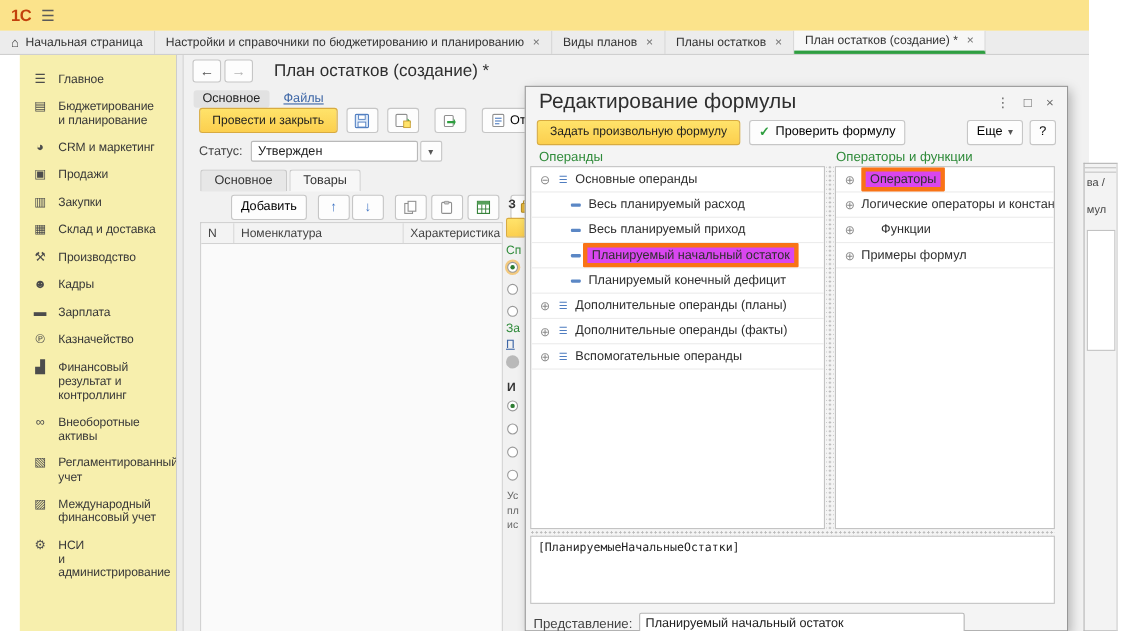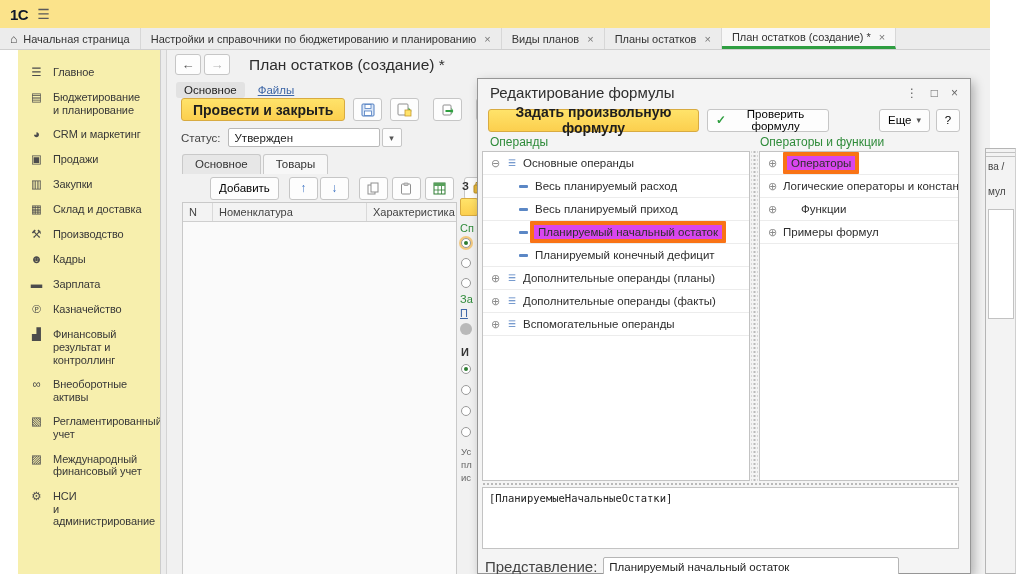--- a/index.html
+++ b/index.html
@@ -4,21 +4,21 @@
 <style>
   * { margin:0; padding:0; box-sizing:border-box; }
   html,body { width:1024px; height:574px; }
   body {
     position:relative; overflow:hidden; background:#fff;
     font-family:"Liberation Sans", sans-serif; font-size:12px; color:#333;
   }
   
   .titlebar { position:absolute; left:0; top:0; width:990px; height:28px;
     background:#fbe38b; display:flex; align-items:center; gap:9px; padding:0 10px; }
-  .logo { color:#0f172a; font-weight:bold; font-size:15px; letter-spacing:-0.5px; }
+  .logo { color:#c2410c; font-weight:bold; font-size:15px; letter-spacing:-0.5px; }
   .hamb { color:#5a5a5a; font-size:14px; cursor:pointer; }
   .titlebar-text { font-size:11.5px; color:#4a4a4a; }
 
   
   .tabbar { position:absolute; left:0; top:28px; width:990px; height:22px;
     background:#ececec; border-bottom:1px solid #cfcfcf; display:flex; }
   .tab { display:flex; align-items:center; gap:6px; padding:0 10px; font-size:11px;
     color:#333; border-right:1px solid #d7d7d7; white-space:nowrap; cursor:pointer; }
   .tab .ticon { color:#444; font-size:12px; }
   .tab .tclose { color:#777; font-size:11px; margin-left:2px; }
@@ -41,21 +41,21 @@
   .navbtn { width:26px; height:21px; background:#fdfdfd; border:1px solid #c6c6c6; border-radius:3px;
     display:flex; align-items:center; justify-content:center; color:#555; font-size:13px; cursor:pointer; }
   .navbtn.dis { color:#b5b5b5; }
   .form-title { position:absolute; left:88px; top:6px; font-size:15.5px; color:#2e2e2e; }
 
   .linkrow { position:absolute; left:15px; top:32px; display:flex; align-items:center; gap:13px; }
   .pill { background:#e2e2e2; border-radius:3px; padding:2px 8px; font-size:11.5px; color:#222; cursor:pointer; }
   .filelink { color:#3d66a6; text-decoration:underline; font-size:11.5px; cursor:pointer; }
 
   .btn-yellow { background:linear-gradient(#ffe36a,#fccf4e); border:1px solid #d8ab41;
-    border-radius:3px; font-weight:bold; font-size:14px; color:#1e1e1e; padding:0 11px;
+    border-radius:3px; font-weight:normal; font-size:11px; color:#1e1e1e; padding:0 11px;
     height:23px; display:inline-flex; align-items:center; cursor:pointer; }
   .btn { background:#fdfdfd; border:1px solid #c6c6c6; border-radius:3px; height:23px;
     display:inline-flex; align-items:center; gap:5px; padding:0 8px; font-size:11.5px; cursor:pointer; }
   .iconbtn { width:29px; justify-content:center; padding:0; }
 
   .toolbar { position:absolute; left:20px; top:48px; display:flex; align-items:center; }
   .toolbar .sp8 { width:8px; } .toolbar .sp14 { width:14px; }
 
   .statusrow { position:absolute; left:20px; top:78px; display:flex; align-items:center; }
   .statuslabel { font-size:11.5px; color:#444; margin-right:7px; }
@@ -96,21 +96,21 @@
   .bg-window { position:absolute; left:985px; top:148px; width:31px; height:426px;
     background:#f3f3f3; border:1px solid #b5b5b5; border-right:1px solid #cfcfcf; z-index:5; overflow:hidden; }
   .bg-window .line { position:absolute; left:0; right:0; height:1px; background:#c2c2c2; }
   .bg-window .bfrag { position:absolute; left:2px; font-size:10px; color:#444; white-space:nowrap; }
   .bg-window .wbox { position:absolute; left:2px; top:60px; width:26px; height:110px; background:#fff; border:1px solid #c2c2c2; }
 
   
   .modal { position:absolute; left:477px; top:78px; width:494px; height:496px;
     background:#f4f4f4; border:1px solid #969696; box-shadow:3px 4px 10px rgba(0,0,0,.28); z-index:10; }
   .mtitle { position:absolute; left:0; right:0; top:0; height:27px; display:flex; align-items:center; padding:0 12px; }
-  .mtitle-text { font-size:15px; color:#2e2e2e; }
+  .mtitle-text { font-size:19px; color:#2e2e2e; }
   .mcontrols { margin-left:auto; display:flex; gap:13px; color:#666; font-size:12px; align-items:center; }
   .mcontrols span { cursor:pointer; }
   .mtoolbar { position:absolute; left:10px; right:10px; top:29px; height:24px; display:flex; align-items:center; gap:8px; }
   .checkglyph { color:#2e9e3f; font-weight:bold; font-size:12px; }
   .mright { margin-left:auto; display:flex; gap:6px;padding-left:42px; }
   .seclabel { position:absolute; font-size:12px; color:#2f8b3a; }
   .panel { position:absolute; top:72px; height:330px; background:#fff; border:1px solid #c3c3c3; overflow:hidden; }
   .panel.left { left:4px; width:268px; } .panel.right { left:281px; width:200px; }
   .vsplit { position:absolute; left:273px; top:72px; width:7px; height:330px;
     background-image:radial-gradient(#b9b9b9 1px, transparent 1px); background-size:4px 4px; background-position:center; cursor:col-resize; }
@@ -118,21 +118,21 @@
     background-image:radial-gradient(#b9b9b9 1px, transparent 1px); background-size:4px 4px; cursor:row-resize; }
   .trow { height:23px; display:flex; align-items:center; border-bottom:1px solid #ececec; font-size:11.5px; color:#2e2e2e; cursor:pointer; }
   .exp { width:13px; margin-left:6px; color:#8a8a8a; font-size:11px; text-align:center; flex:none; }
   .gicon { width:14px; margin:0 4px 0 3px; color:#4f7dc0; font-size:9px; text-align:center; flex:none; }
   .dash { width:9px; height:3px; background:#5b87c5; border-radius:1px; margin:0 7px 0 36px; flex:none; }
   .tlabel { white-space:nowrap; }
   .hl { background:#d946ef; border:4px solid #f97316; padding:1px 4px; margin:-2px -5px; border-radius:1px; }
   .formula { position:absolute; left:4px; top:408px; width:477px; height:62px; background:#fff;
     border:1px solid #c3c3c3; font-family:"DejaVu Sans Mono", monospace; font-size:10.5px; color:#222; padding:4px 6px; }
   .prow { position:absolute; left:7px; top:478px; display:flex; align-items:center; gap:6px; }
-  .prow label { font-size:15px; color:#444; }
+  .prow label { font-size:12px; color:#444; }
   .prow input { width:296px; height:19px; border:1px solid #b5b5b5; border-radius:2px;
     font-family:"Liberation Sans", sans-serif; font-size:11.5px; color:#222; padding:0 5px; background:#fff; }
 
   svg { display:block; }
 </style>
 </head>
 <body>
 
 <div class="titlebar">
   <span class="logo">1С</span>

